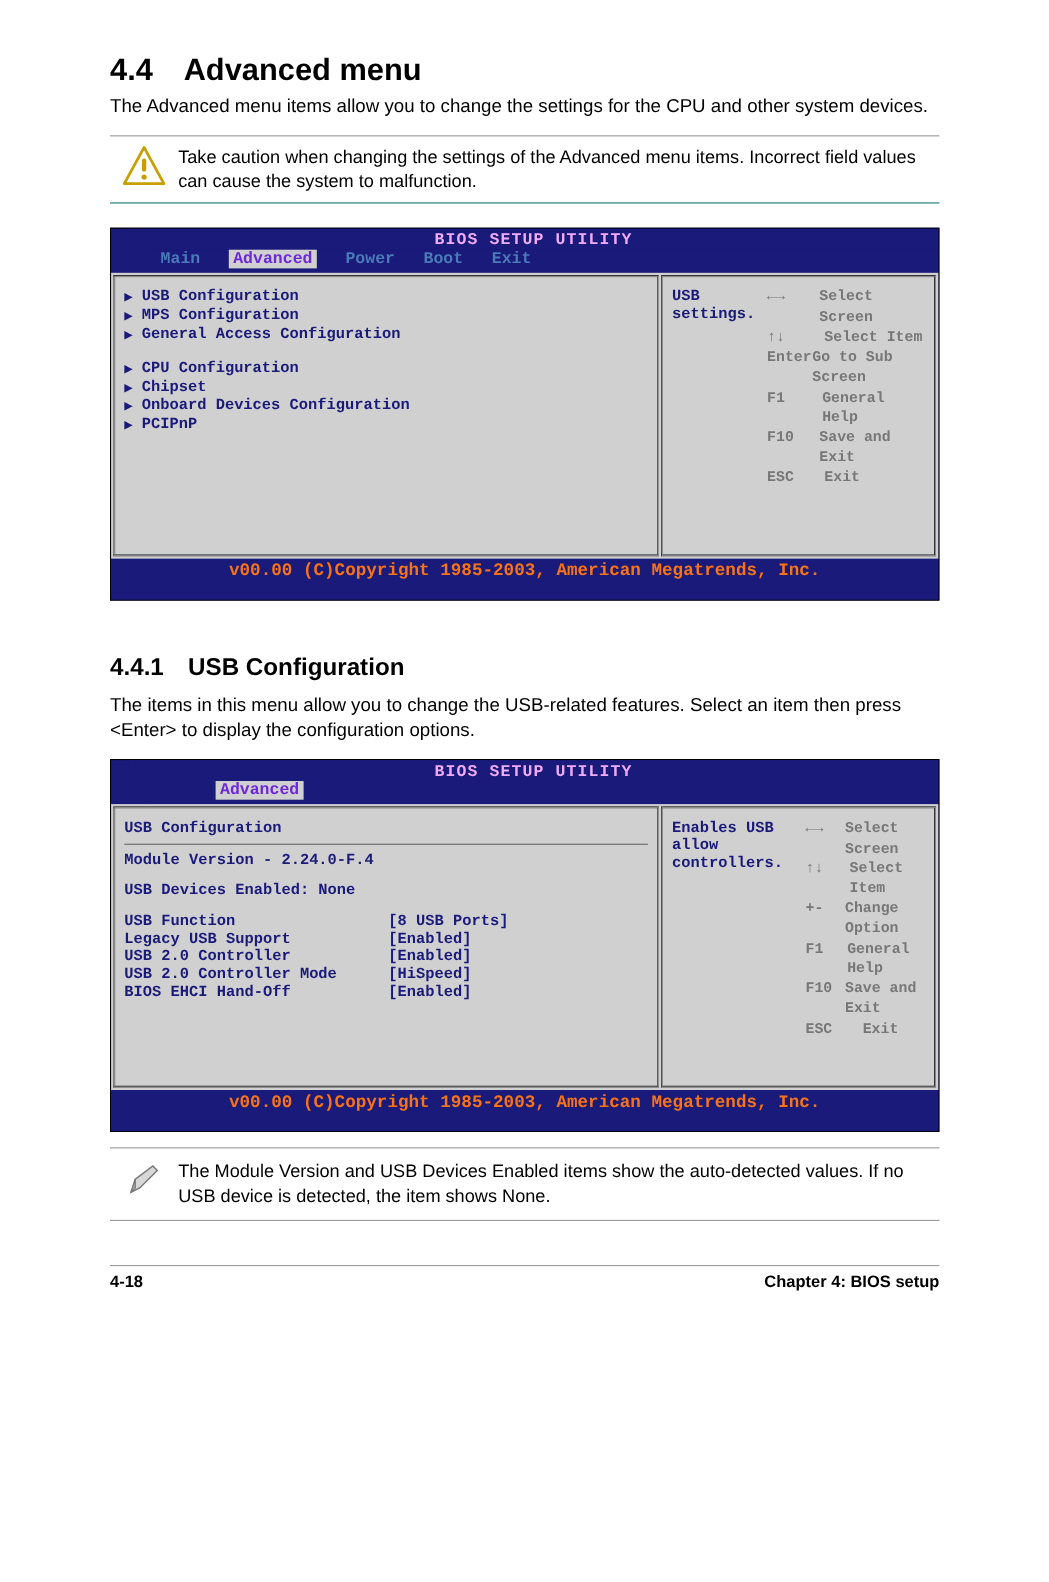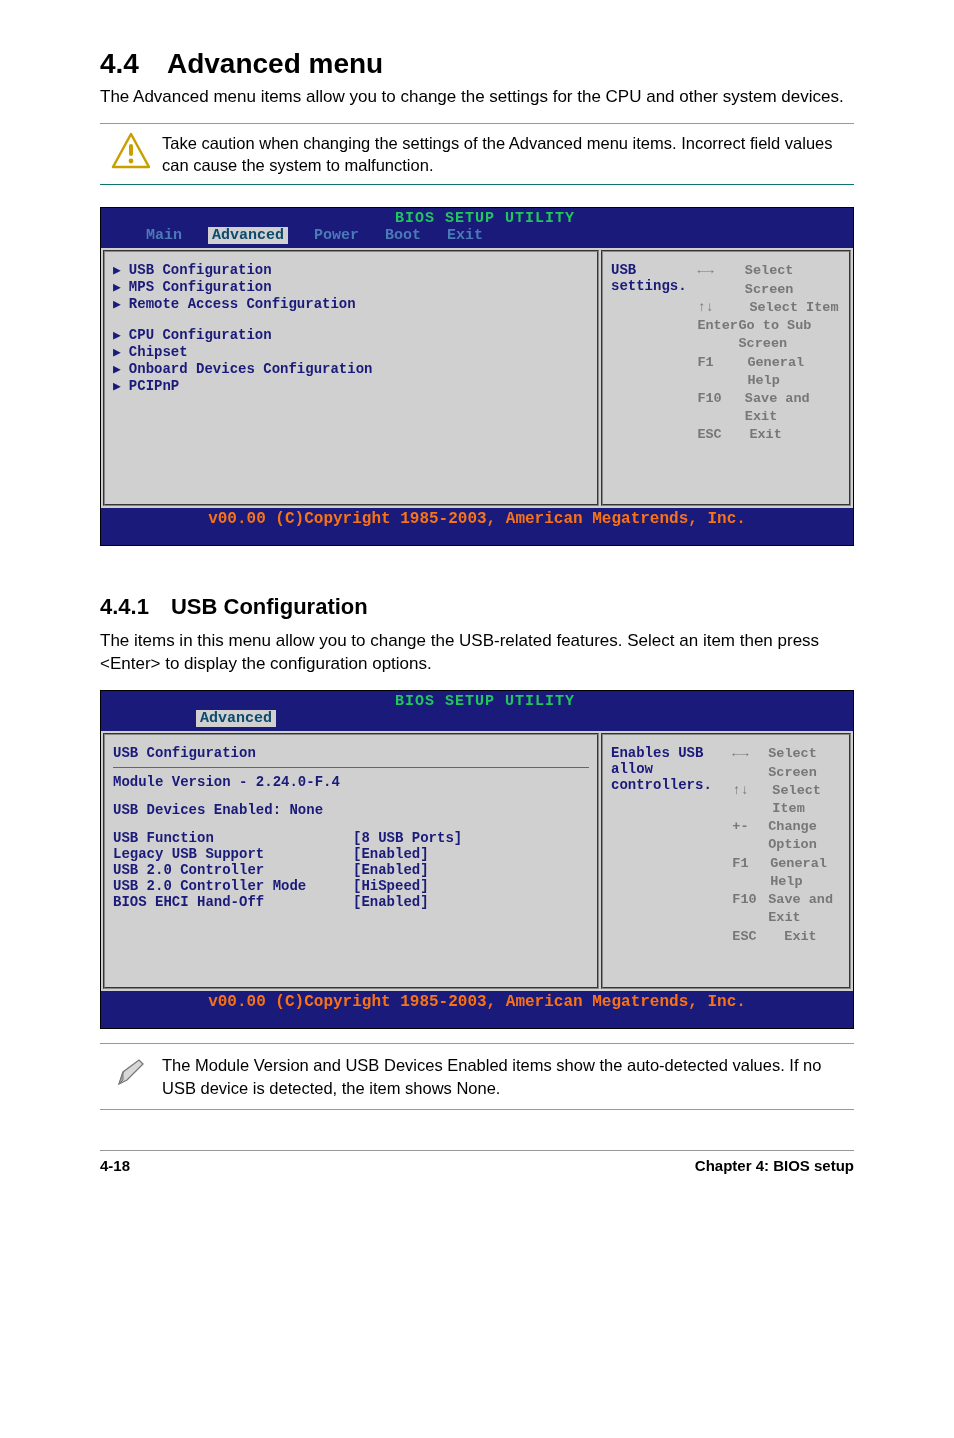--- a/index.html
+++ b/index.html
@@ -42,39 +42,39 @@
   .bios {
     font-family: "Courier New", monospace;
     color: #fff;
     background: #1a1a7a;
     border: 1px solid #000;
     margin-bottom: 6px;
   }
   .bios-title {
     text-align: center;
     font-weight: bold;
-    color: #22c55e;
+    color: #f0abfc;
     background: #1a1a7a;
     padding: 2px 0 0 0;
     font-size: 15px;
     letter-spacing: 1px;
     margin-left: 16px;
   }
   .bios-tabs {
     display: flex;
     background: #1a1a7a;
     padding: 0 10px 4px 10px;
     font-size: 15px;
     gap: 26px;
     margin-left: 35px;
   }
   .bios-tab { color: #4a7ab8; font-weight: bold;}
   .bios-tab.sel {
     background: #d0d0d0;
-    color: #0c4a6e;
+    color: #6d28d9;
     padding: 0 4px;
   }
   .bios-body {
     display: flex;
     background: #d0d0d0;
     color: #1a1a7a;
     min-height: 260px;
   }
   .bios-left {
     flex: 1;
@@ -174,21 +174,21 @@
         <div class="menu-item">
             <span class="arrow">▶</span>
             <span>USB Configuration</span>
           </div>
         <div class="menu-item">
             <span class="arrow">▶</span>
             <span>MPS Configuration</span>
           </div>
         <div class="menu-item">
             <span class="arrow">▶</span>
-            <span>Remote Access Configuration</span>
+            <span>General Access Configuration</span>
           </div>
         <div class="spacer-group"></div>
         <div class="menu-item">
             <span class="arrow">▶</span>
             <span>CPU Configuration</span>
           </div>
         <div class="menu-item">
             <span class="arrow">▶</span>
             <span>Chipset</span>
           </div>

